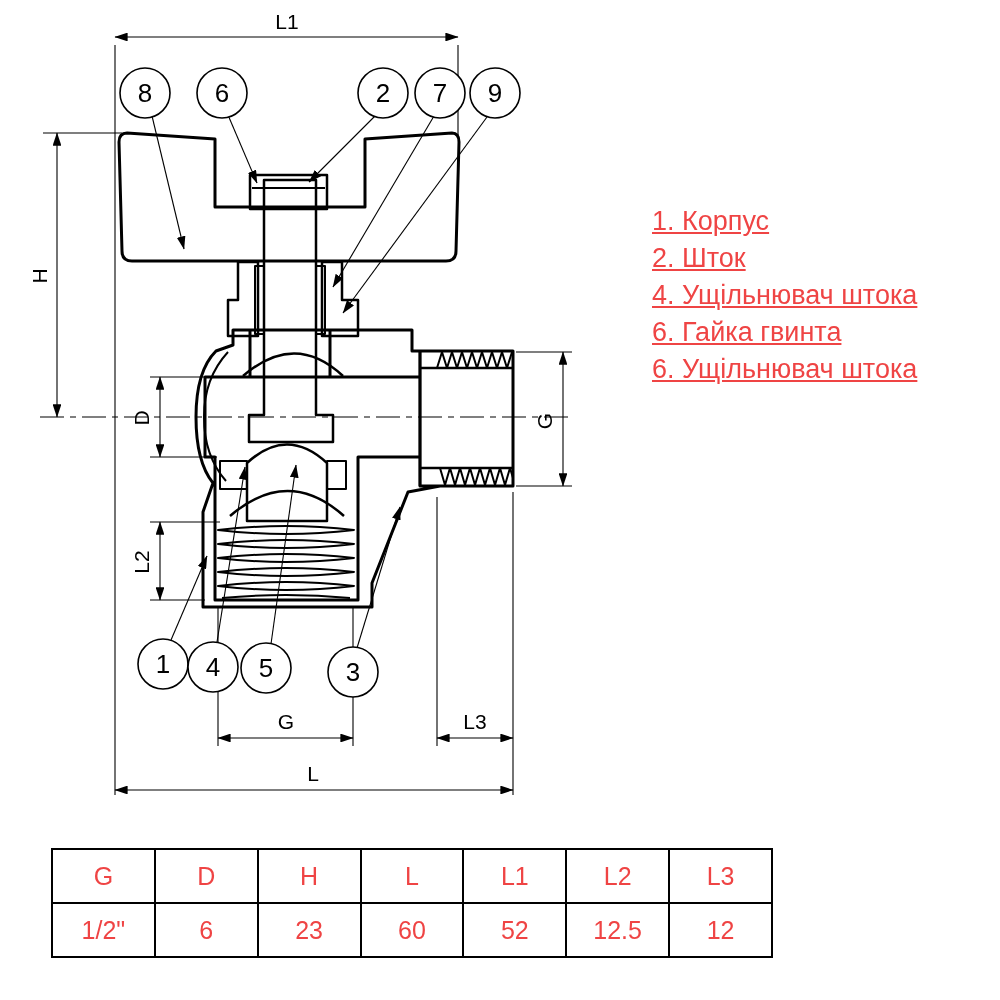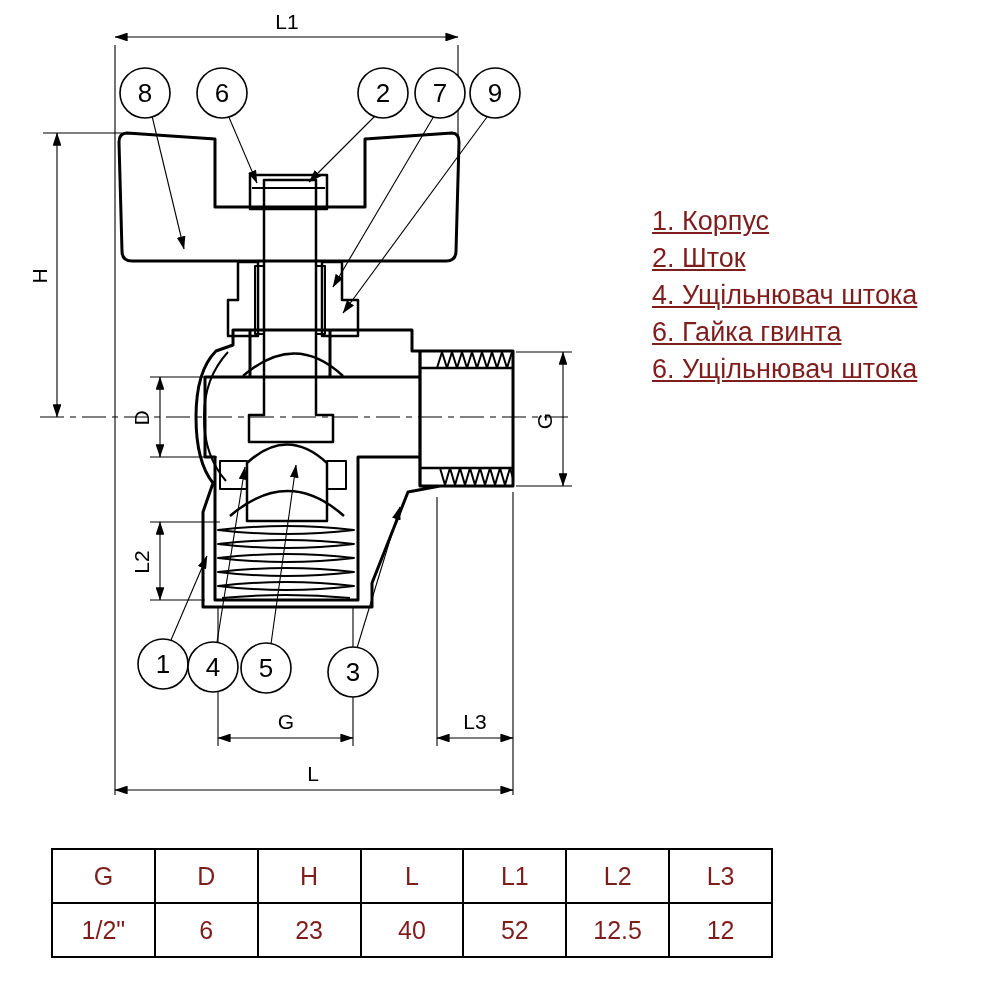--- a/index.html
+++ b/index.html
@@ -1,17 +1,17 @@
 <!DOCTYPE html>
 <html><head>
 <meta charset="utf-8">
 <style>
   html,body{margin:0;padding:0;background:#fff;}
   #canvas{position:relative;width:1000px;height:1000px;background:#fff;overflow:hidden;
-          font-family:"Liberation Sans", sans-serif;color:#7f1d1d;}
+          font-family:"Liberation Sans", sans-serif;color:#ef4444;}
   svg text{font-family:"Liberation Sans", sans-serif;fill:#000;}
   .dimlabel{font-size:21px;}
   .callout-num{font-size:26px;}
   .thin{stroke:#000;stroke-width:1.1;fill:none;}
   .dimline{stroke:#000;stroke-width:1.1;fill:none;}
   .leader{stroke:#000;stroke-width:1.1;fill:none;}
   .out3{stroke:#000;stroke-width:3;fill:none;stroke-linejoin:round;}
   .out25{stroke:#000;stroke-width:2.5;fill:none;stroke-linejoin:round;}
   .out2{stroke:#000;stroke-width:2;fill:none;stroke-linejoin:round;}
   .cl{stroke:#000;stroke-width:1.2;stroke-dasharray:24 6 6 6;fill:none;}
@@ -195,21 +195,21 @@
       <td>H</td>
       <td>L</td>
       <td>L1</td>
       <td>L2</td>
       <td>L3</td>
     </tr>
     <tr>
       <td>1/2"</td>
       <td>6</td>
       <td>23</td>
-      <td>40</td>
+      <td>60</td>
       <td>52</td>
       <td>12.5</td>
       <td>12</td>
     </tr>
   </tbody>
 </table>
 
 </div>
 
 </body></html>

